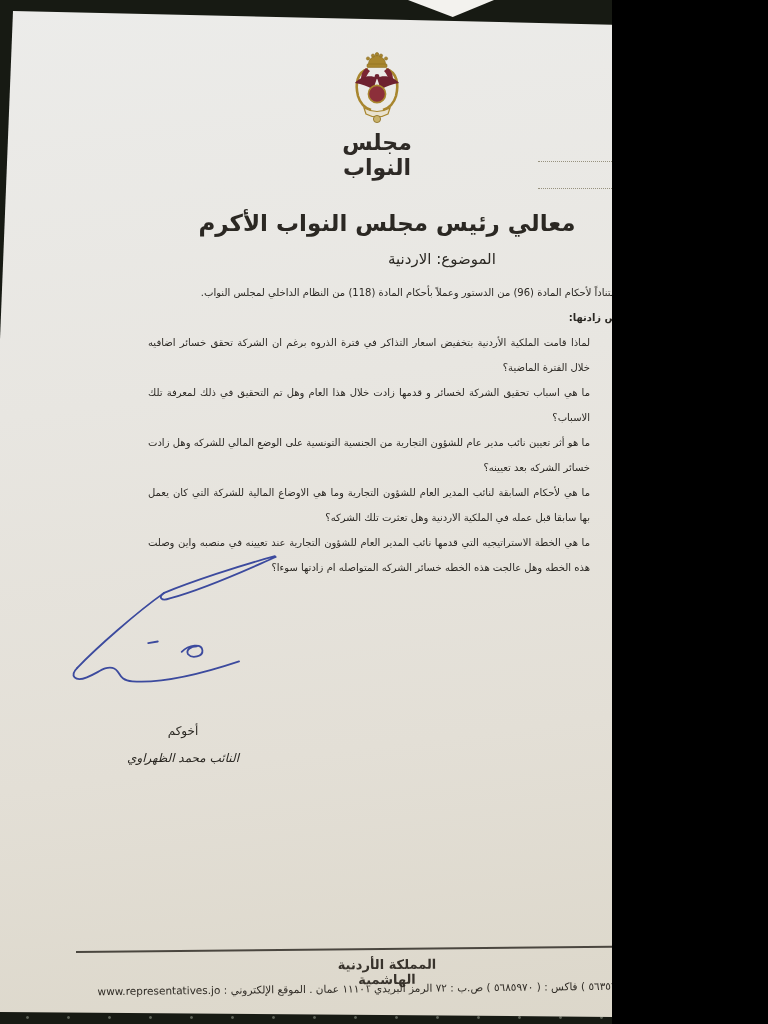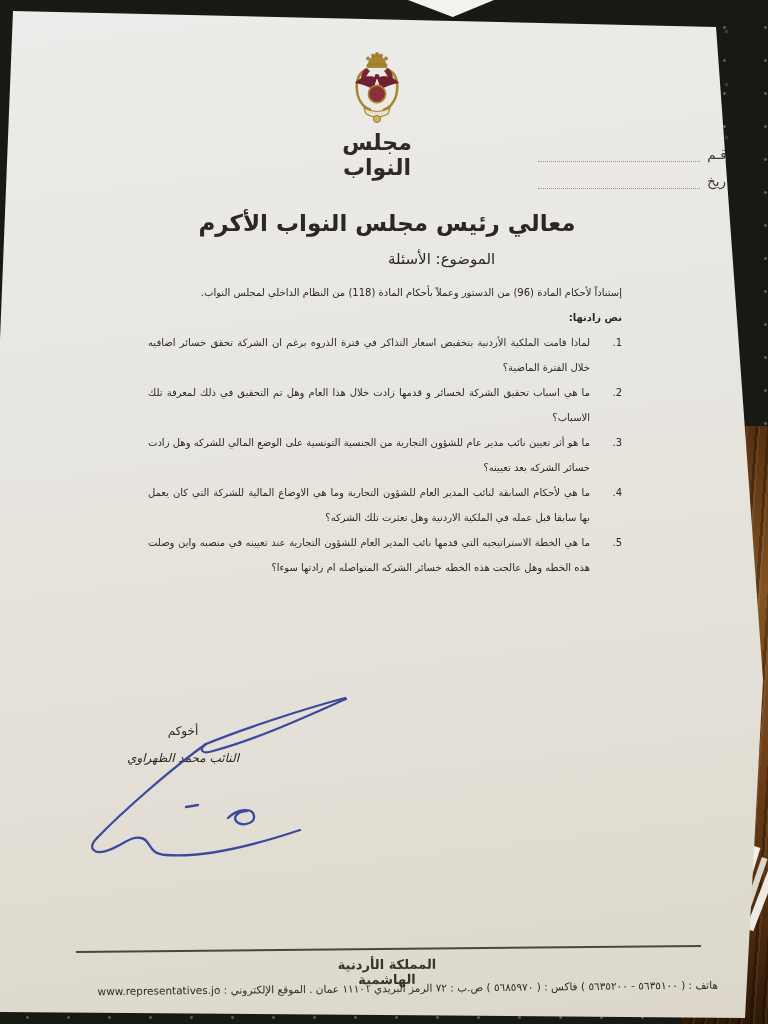--- a/index.html
+++ b/index.html
@@ -1,16 +1,16 @@
 <!DOCTYPE html>
 <html lang="ar"><head>
 <meta charset="utf-8">
 <style>
   html,body{margin:0;padding:0;background:#000;}
-  .scene{position:relative;width:768px;height:1024px;overflow:hidden;
+  .scene{position:relative;width:612px;height:1024px;overflow:hidden;
     font-family:"DejaVu Sans",sans-serif;}
   
   .backdrop{position:absolute;inset:0;background-color:#171a13;
     background-image:
       radial-gradient(circle, rgba(214,222,202,.38) 0 .9px, transparent 1.8px),
       radial-gradient(circle, rgba(180,190,168,.22) 0 1.2px, transparent 2.4px);
     background-size:41px 33px,67px 53px;background-position:7px 11px,23px 5px;}
   
   .wood{position:absolute;left:683px;top:426px;width:85px;height:598px;
     background:linear-gradient(180deg,#55300f,#835222 28%,#6b3c16 60%,#46260c 88%,#2e1806);}
@@ -118,21 +118,21 @@
         <span class="reflabel">الرقـم</span>
         <span class="refdots"></span>
       </div>
       <div class="refrow">
         <span class="reflabel">التاريخ</span>
         <span class="refdots"></span>
       </div>
     </div>
 
     <div class="title">معالي رئيس مجلس النواب الأكرم</div>
-    <div class="subject">الموضوع: الأسئلة</div>
+    <div class="subject">الموضوع: الاردنية</div>
 
     <div class="bodyblock">
       <p>إستناداً لأحكام المادة (96) من الدستور وعملاً بأحكام المادة (118) من النظام الداخلي لمجلس النواب.</p>
       <p class="qhead">نص زادتها:</p>
 
       <div class="q">
         <span class="qnum">1.</span>
         <span class="qtext">لماذا قامت الملكية الأردنية بتخفيض اسعار التذاكر في فترة الذروه برغم ان الشركة تحقق خسائر اضافيه خلال الفترة الماضية؟</span>
       </div>
       <div class="q">

